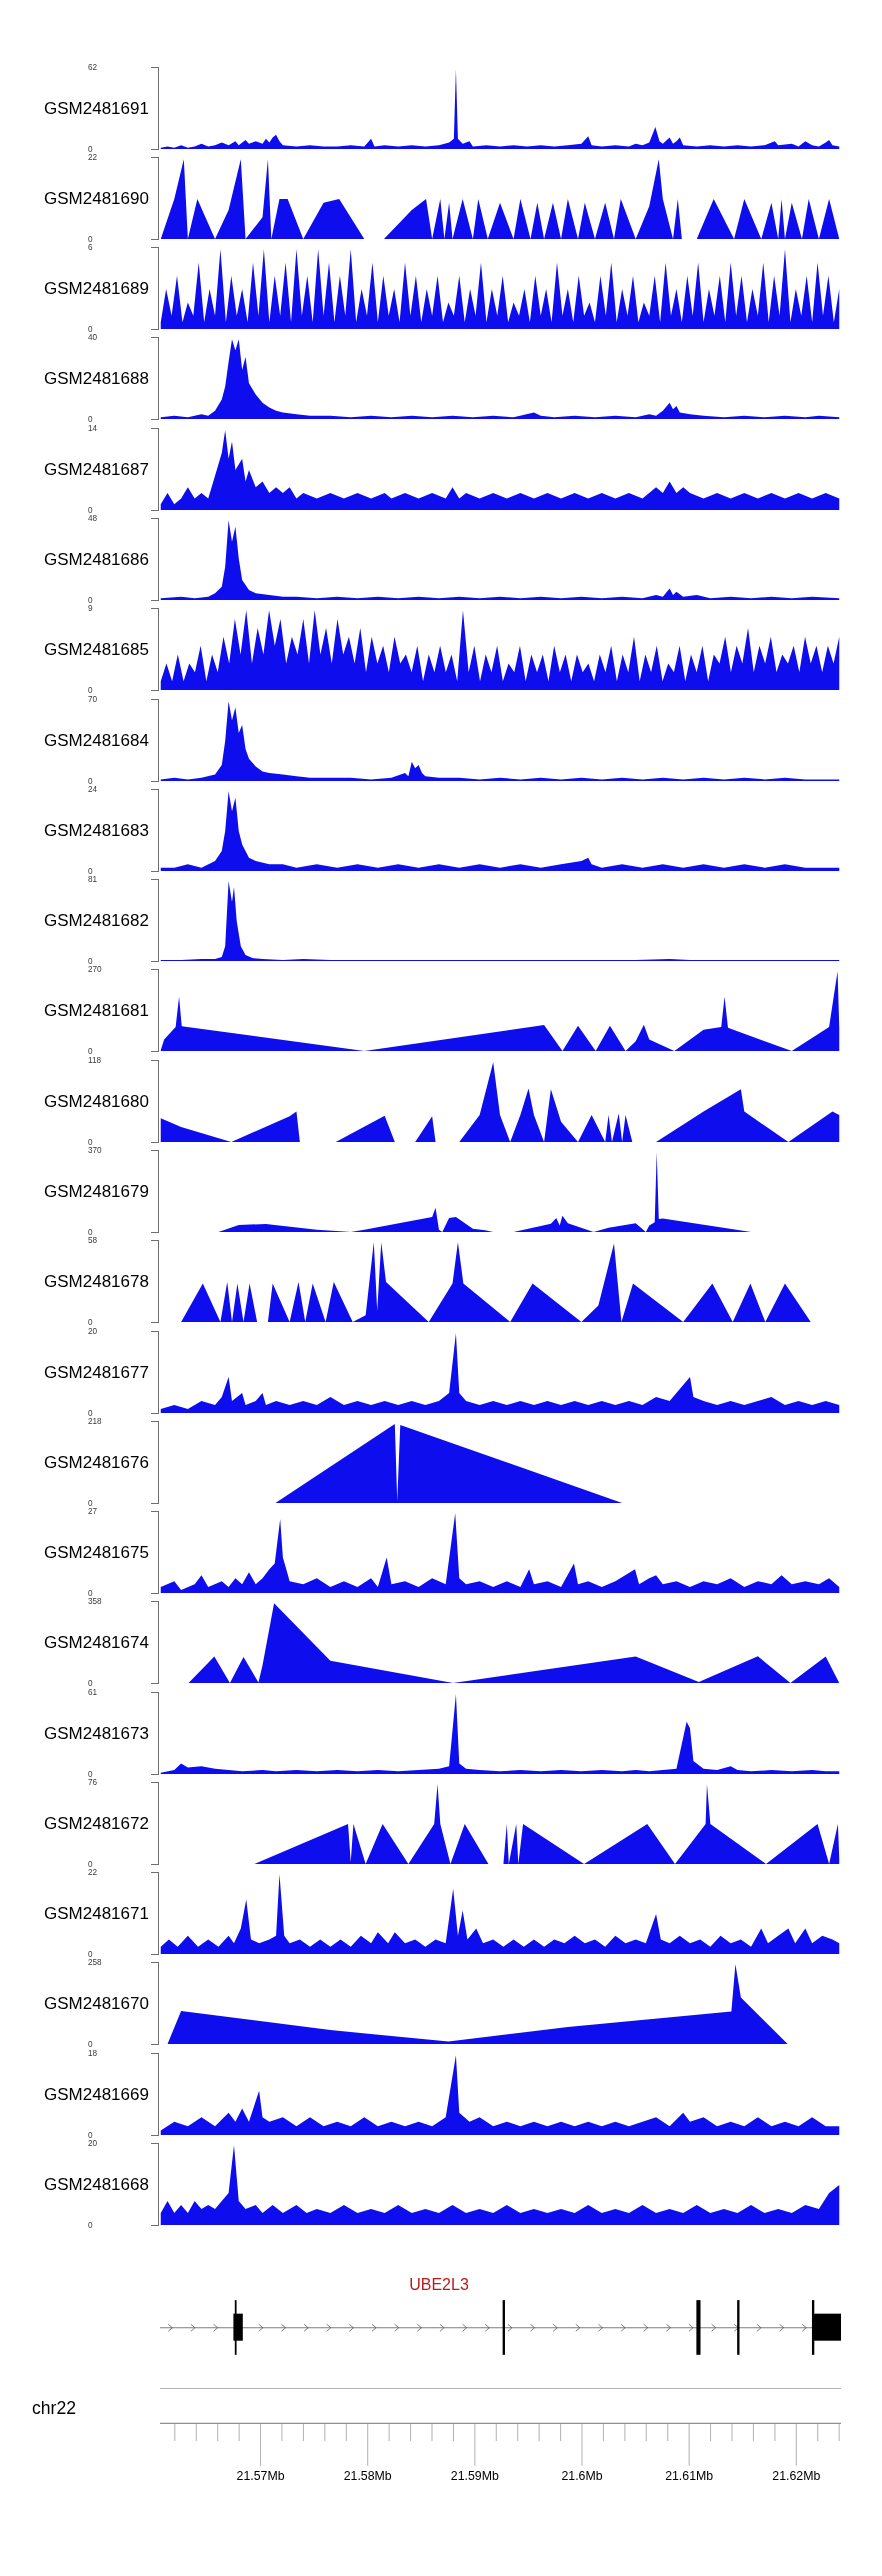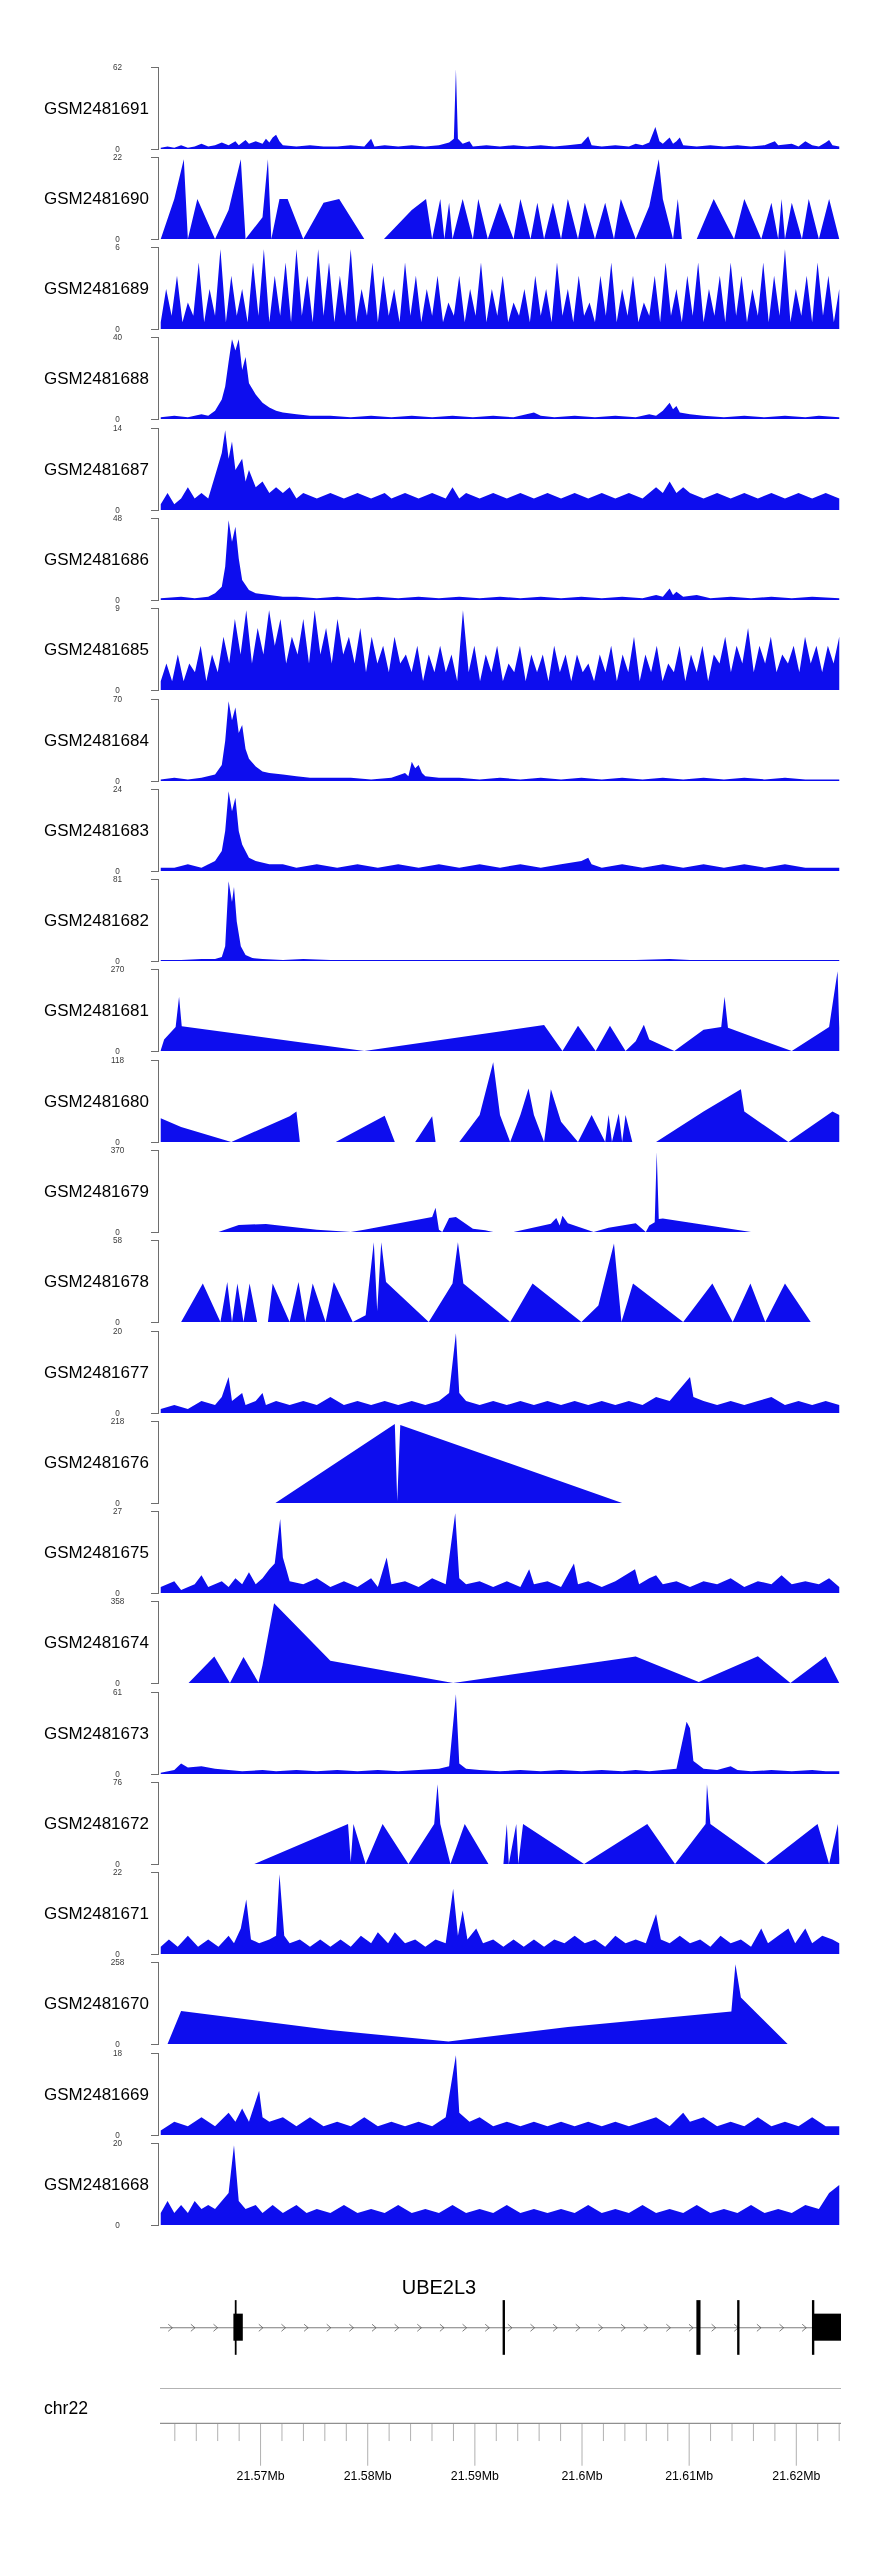--- a/index.html
+++ b/index.html
@@ -1,30 +1,30 @@
 <!DOCTYPE html>
 <html style="font-size:9.4px"><head>
 <meta charset="utf-8">
 <style>
   html,body{margin:0;padding:0;background:#ffffff;}
   .figure{position:relative;width:882px;height:2576px;background:#fff;overflow:hidden;
           font-family:"Liberation Sans", sans-serif;}
   .track-row{position:absolute;left:0;width:882px;}
   .track-label{position:absolute;left:44px;top:50%;transform:translateY(-50%);
                font-size:17px;color:#000;white-space:nowrap;}
-  .yv{position:absolute;left:88px;width:59px;text-align:center;font-size:8.2px;color:#3a3a3a;}
+  .yv{position:absolute;left:88px;width:59px;text-align:left;font-size:8.2px;color:#3a3a3a;}
   .yv.top{top:-4.7px;} .yv.bot{bottom:-4.7px;}
   .ytick{position:absolute;left:151px;width:8.2px;height:0;border-top:1.2px solid #6e6e6e;}
   .ytick.top{top:-0.6px;} .ytick.bot{bottom:-0.6px;}
   .yaxis{position:absolute;left:158px;top:0;bottom:0;width:0;border-left:1.2px solid #6e6e6e;}
   .sig{position:absolute;left:160px;top:0;}
   .gene-label{position:absolute;top:2276px;left:439px;transform:translateX(-50%);
-              font-size:20px;color:#000000;}
+              font-size:16px;color:#b91c1c;}
   .sep-line{position:absolute;left:160px;top:2388px;width:681px;height:0;border-top:1.2px solid #b3b3b3;}
-  .chrom-label{position:absolute;left:44px;top:2398px;font-size:17.6px;color:#000;}
+  .chrom-label{position:absolute;left:32px;top:2398px;font-size:17.6px;color:#000;}
   svg{display:block;}
 </style>
 </head>
 <body>
 
 <div class="figure">
   <div id="tracks">
       <div class="track-row" style="top: 68px; height: 81px;">
         <div class="track-label">GSM2481691</div>
         <div class="yv top">62</div>

